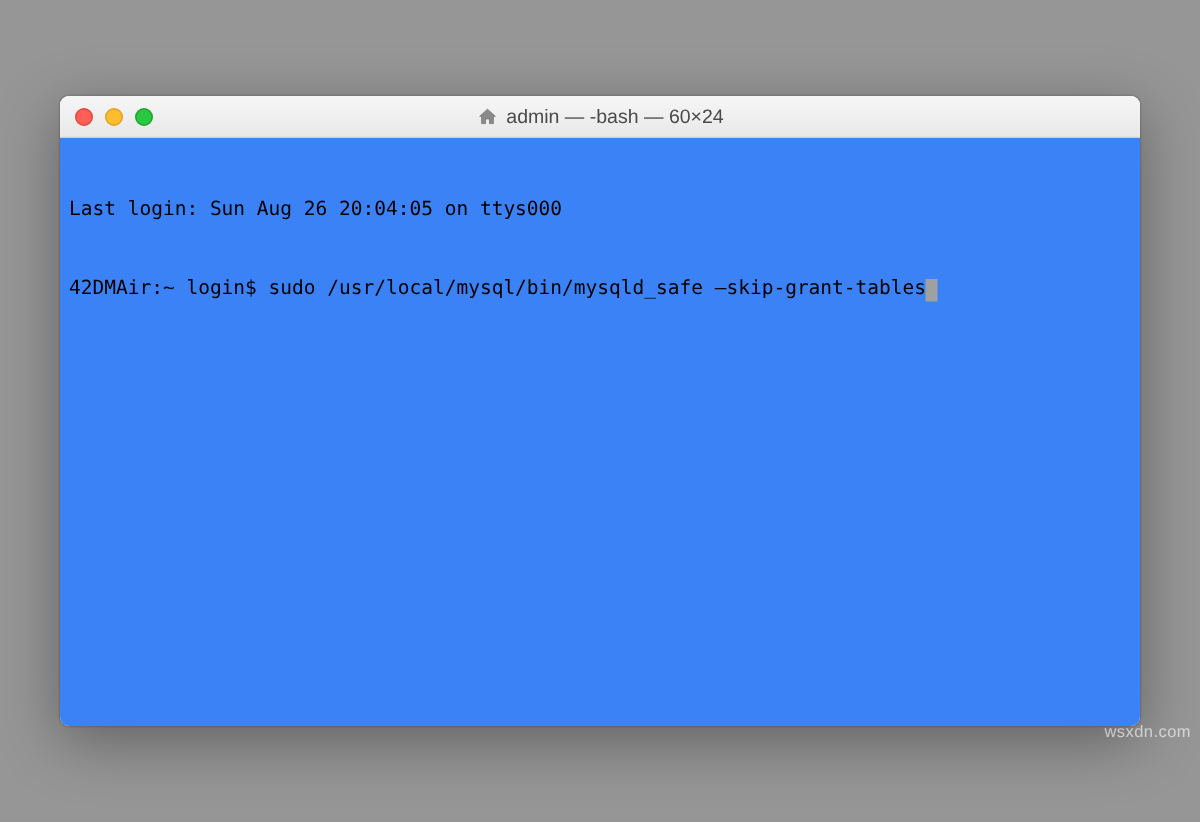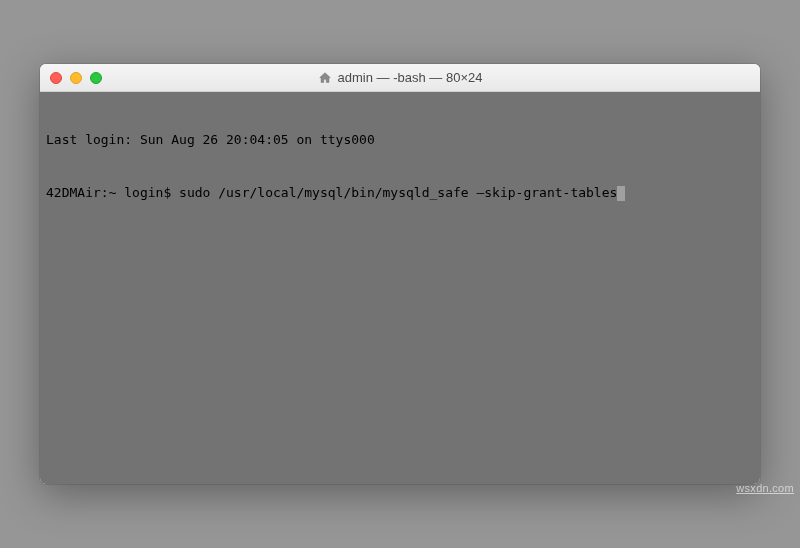--- a/index.html
+++ b/index.html
@@ -69,21 +69,21 @@
       width: 14px;
       height: 14px;
     }
     .terminal-body {
       flex: 1;
       padding: 4px 6px;
       font-family: "Menlo", "Monaco", "Consolas", monospace;
       font-size: 13px;
       line-height: 1.35;
       color: #000;
-      background: #737373;
+      background: #3b82f6;
       white-space: pre;
       overflow: hidden;
     }
     .term-line {
       white-space: pre;
     }
     .cursor {
       display: inline-block;
       width: 8px;
       height: 15px;
@@ -92,40 +92,39 @@
       margin-bottom: -1px;
     }
     .watermark {
       position: absolute;
       right: 6px;
       bottom: 54px;
       font-size: 11px;
       color: rgba(255,255,255,0.6);
       font-family: Arial, sans-serif;
       letter-spacing: 0.3px;
-      text-decoration: underline;
     }
   </style>
 </head>
 <body>
 
 <div class="terminal-window">
   <div class="title-bar">
     <div class="traffic-lights">
       <div class="traffic-light close-btn"></div>
       <div class="traffic-light min-btn"></div>
       <div class="traffic-light max-btn"></div>
     </div>
     <div class="title-center">
       <span class="home-icon">
         <svg viewBox="0 0 16 16" fill="none">
           <path d="M8 2 L14 7.5 L12.5 7.5 L12.5 13 L9.5 13 L9.5 9.5 L6.5 9.5 L6.5 13 L3.5 13 L3.5 7.5 L2 7.5 Z" fill="#8a8a8a" stroke="#6a6a6a" stroke-width="0.5"></path>
         </svg>
       </span>
-      <span>admin — -bash — 80×24</span>
+      <span>admin — -bash — 60×24</span>
     </div>
   </div>
   <div class="terminal-body">
     <div class="term-line"><span>Last login: Sun Aug 26 20:04:05 on ttys000</span></div>
     <div class="term-line"><span>42DMAir:~ login$ sudo /usr/local/mysql/bin/mysqld_safe —skip-grant-tables</span><span class="cursor"></span></div>
   </div>
 </div>
 
 <div class="watermark">wsxdn.com</div>
 

